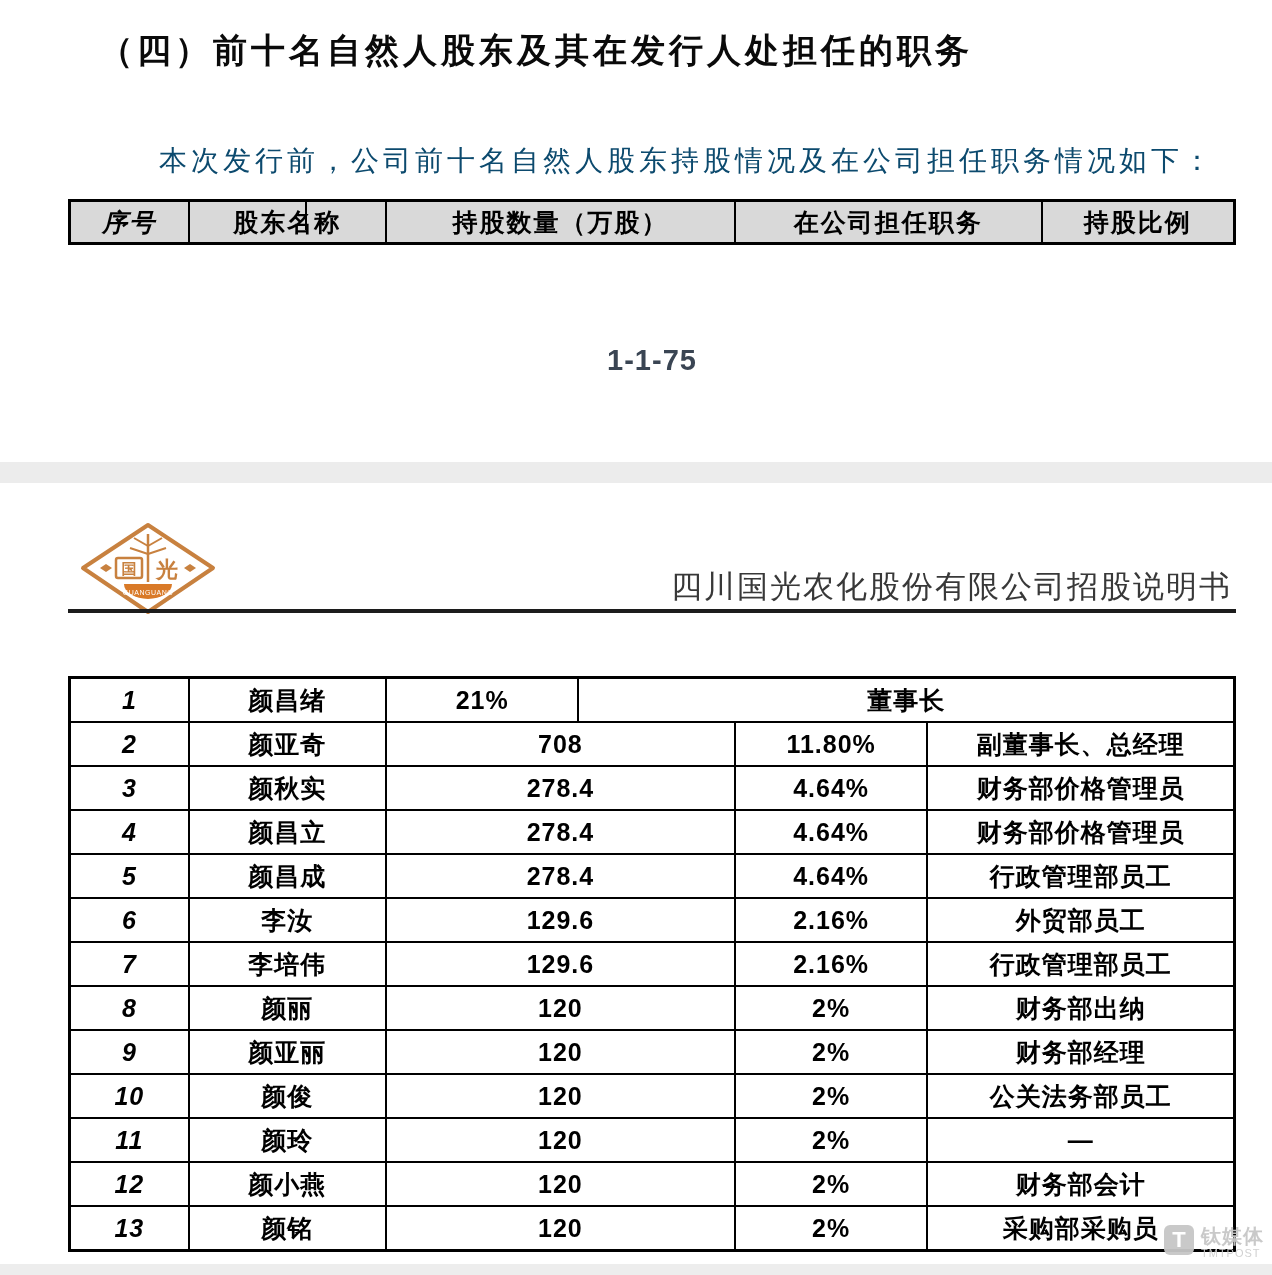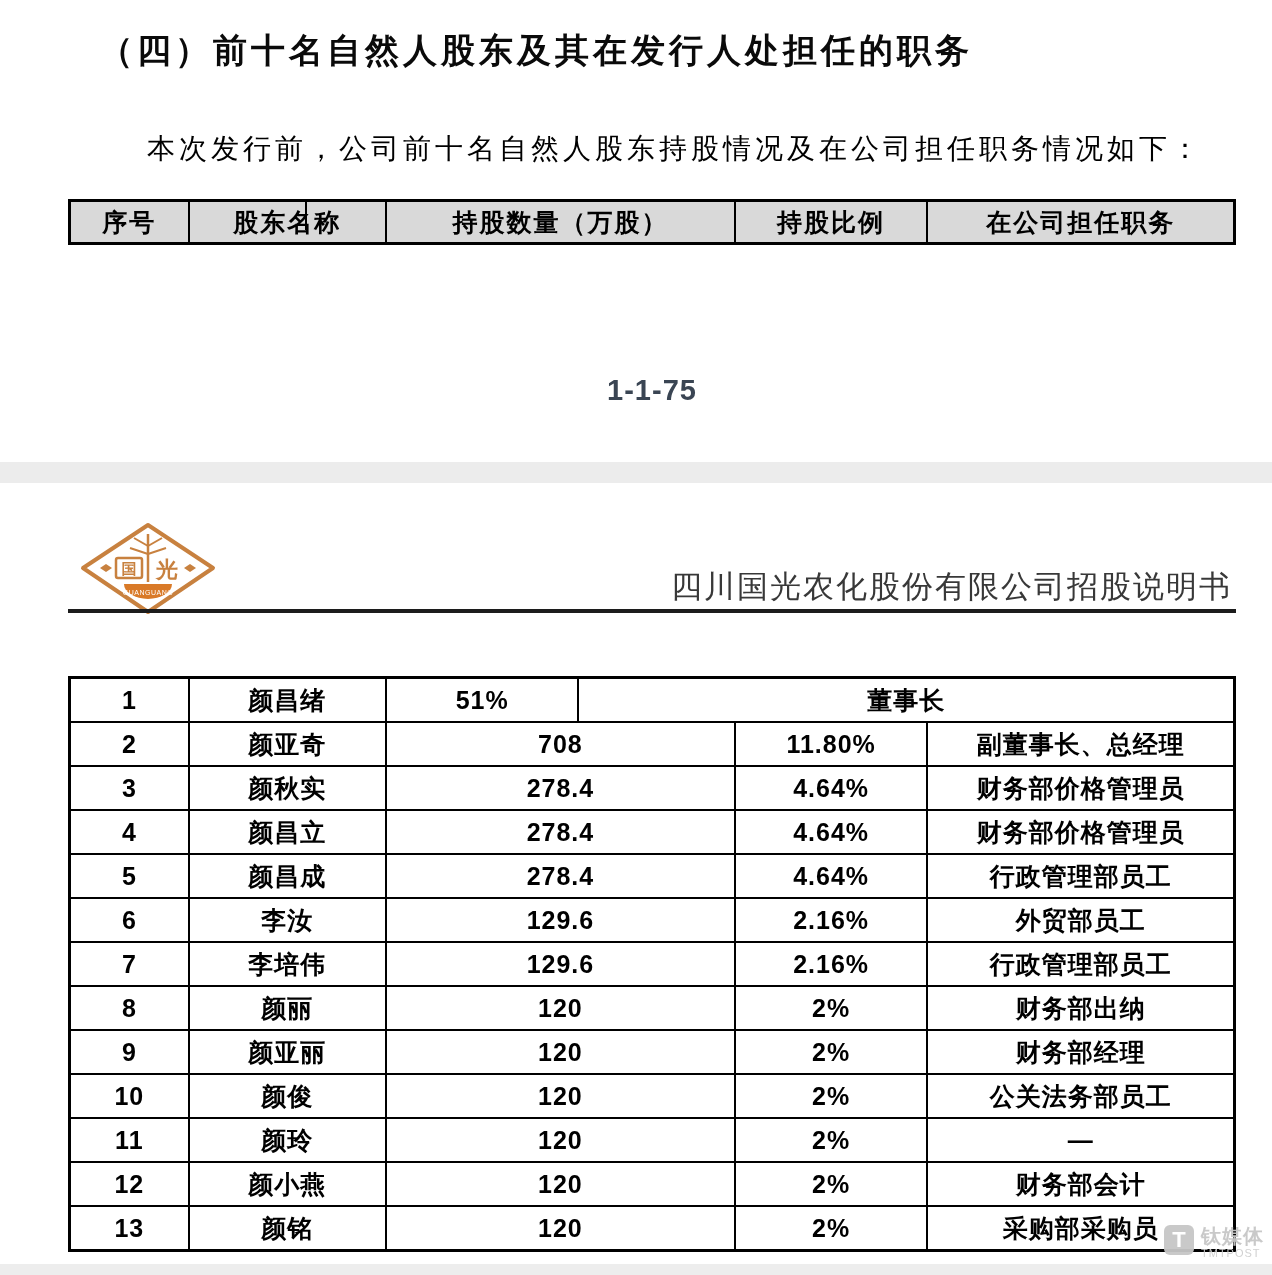--- a/index.html
+++ b/index.html
@@ -8,40 +8,40 @@
     font-family:"Liberation Sans", sans-serif; color:#000; overflow:hidden;
   }
 
   
   .heading {
     position:absolute; left:99px; top:28px; margin:0;
     font-size:34px; font-weight:bold; letter-spacing:4px; color:#0a0a0a;
     white-space:nowrap;
   }
   .intro {
-    position:absolute; left:147px; top:130px; margin:0;
-    font-size:28px; letter-spacing:4px; color:#000000; white-space:nowrap;
+    position:absolute; left:147px; top:130px; margin:12px;
+    font-size:28px; letter-spacing:4px; color:#0c4a6e; white-space:nowrap;
   }
   .header-table {
     position:absolute; left:68px; top:199px; width:1168px; height:46px;
     background:#d9d9d9; border:3px solid #000; box-sizing:border-box;
     display:flex;
   }
   .hcell {
     display:flex; align-items:center; justify-content:center;
     font-weight:bold; font-size:25px; letter-spacing:2px;
     border-left:2px solid #000; box-sizing:border-box; white-space:nowrap;
   }
   .hcell:first-child { border-left:none; }
   .cursor-artifact {
     position:absolute; left:234px; top:-2px; width:2px; height:30px; background:#000;
   }
   .page-number {
     position:absolute; left:68px; top:344px; width:1168px; text-align:center;
-    font-size:29px; letter-spacing:1px; color:#3a4553; font-weight:bold;margin-top:30px;
+    font-size:29px; letter-spacing:1px; color:#3a4553; font-weight:bold;
   }
 
   
   .separator   { position:absolute; left:0; top:462px;  width:1272px; height:21px; background:#ececec; }
   .bottom-band { position:absolute; left:0; top:1264px; width:1272px; height:11px; background:#ededed; }
 
   
   .logo { position:absolute; left:78px; top:520px; width:140px; height:96px; }
   .doc-title {
     position:absolute; top:566px; right:40px;
@@ -56,21 +56,21 @@
   .trow { display:flex; height:42px; border-top:2px solid #000; }
   .trow:first-child { border-top:none; }
   .tcell {
     display:flex; align-items:center; justify-content:center;
     font-size:25px; font-weight:600; letter-spacing:1px;
     border-left:2px solid #000; box-sizing:border-box; white-space:nowrap;
   }
   .tcell:first-child { border-left:none; }
 
   
-  .c0 { flex:0 0 10.04%; }
+  .c0 { flex:0 0 10.04%;font-style:italic; }
   .c1 { flex:0 0 16.98%;text-align:center; }
   .c2 { flex:0 0 30.03%; }
   .c3 { flex:0 0 16.56%; }
   .c4 { flex:1 1 auto; }
 
   
   .watermark {
     position:absolute; left:1164px; top:1222px; z-index:5;
     display:flex; align-items:flex-start; gap:7px; opacity:0.95;
   }
@@ -88,22 +88,22 @@
 <div class="canvas">
 
   <section>
     <h1 class="heading">（四）前十名自然人股东及其在发行人处担任的职务</h1>
     <p class="intro">本次发行前，公司前十名自然人股东持股情况及在公司担任职务情况如下：</p>
 
     <div class="header-table">
       <div class="hcell c0">序号</div>
       <div class="hcell c1">股东名称</div>
       <div class="hcell c2">持股数量（万股）</div>
+      <div class="hcell c4">在公司担任职务</div>
       <div class="hcell c3">持股比例</div>
-      <div class="hcell c4">在公司担任职务</div>
       <div class="cursor-artifact"></div>
     </div>
 
     <div class="page-number">1-1-75</div>
   </section>
 
   <div class="separator"></div>
 
   <section>
 
@@ -126,21 +126,21 @@
     </div>
 
     <div class="doc-title">四川国光农化股份有限公司招股说明书</div>
     <div class="rule"></div>
 
     <div class="data-table">
       <div id="tbody">
           <div class="trow">
             <div class="tcell c0">1</div>
             <div class="tcell c1">颜昌绪</div>
-            <div class="tcell c3">51%</div>
+            <div class="tcell c3">21%</div>
             <div class="tcell c4">董事长</div>
           </div>
           <div class="trow">
             <div class="tcell c0">2</div>
             <div class="tcell c1">颜亚奇</div>
             <div class="tcell c2">708</div>
             <div class="tcell c3">11.80%</div>
             <div class="tcell c4">副董事长、总经理</div>
           </div>
           <div class="trow">

